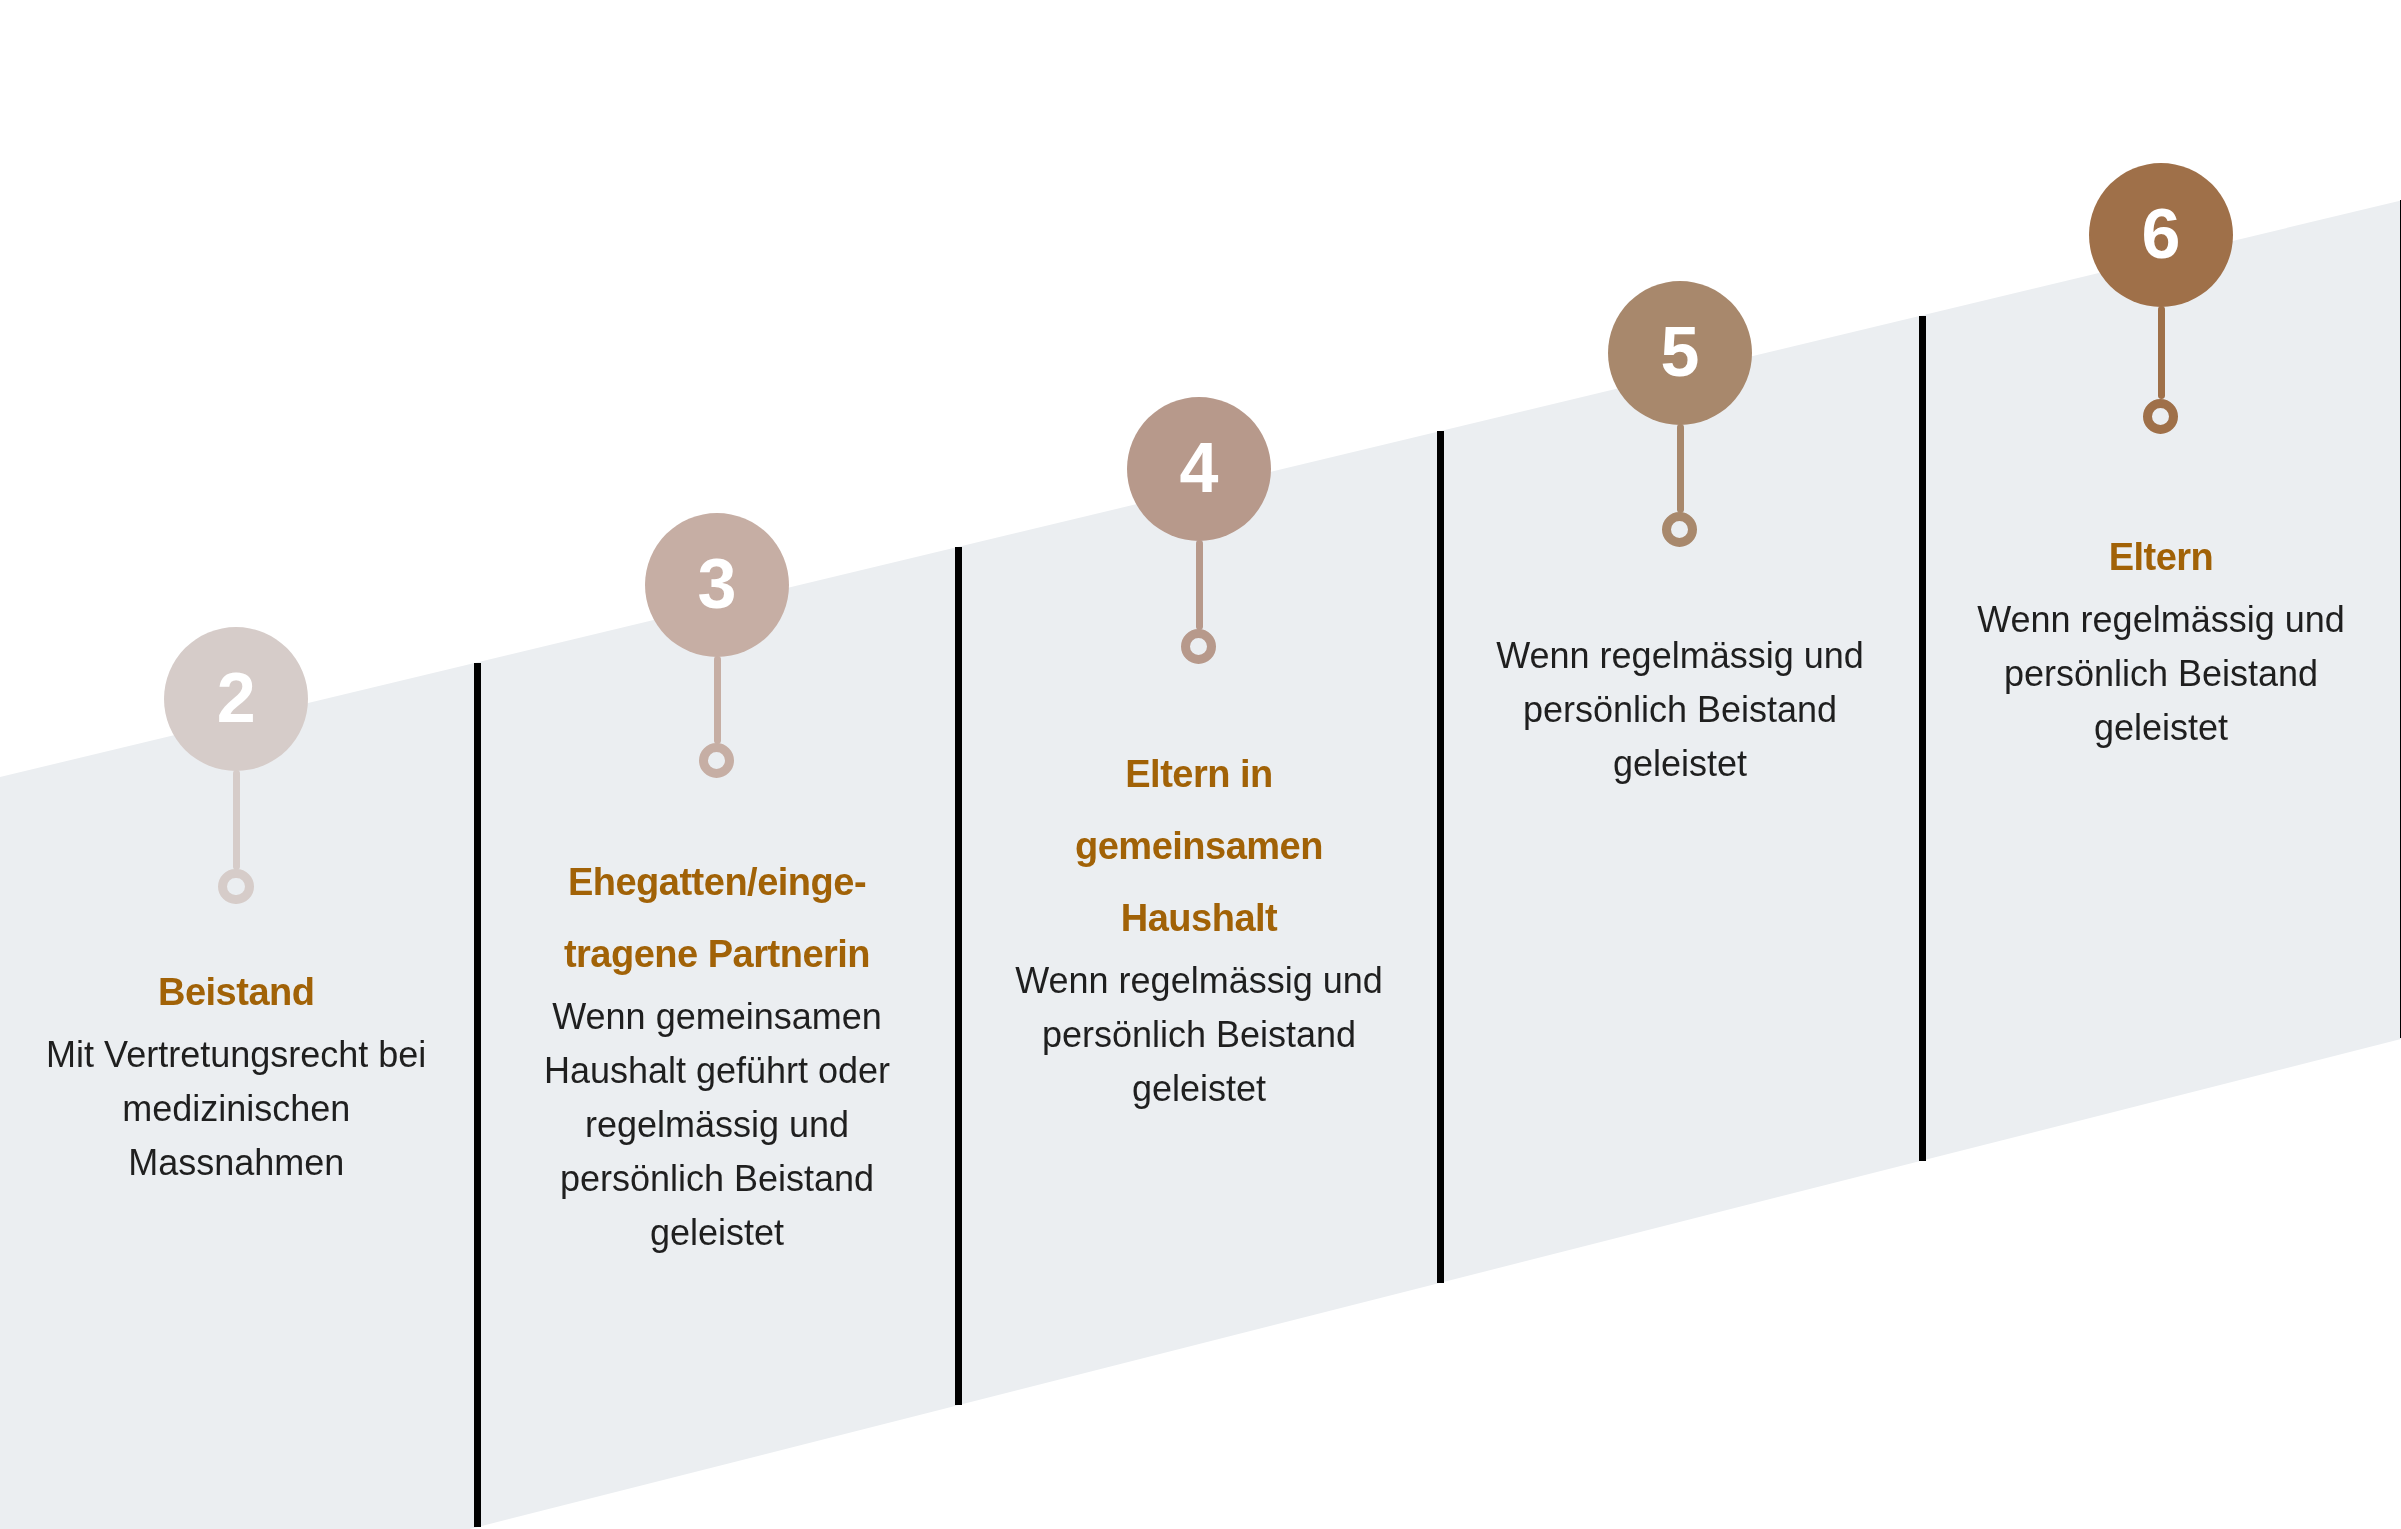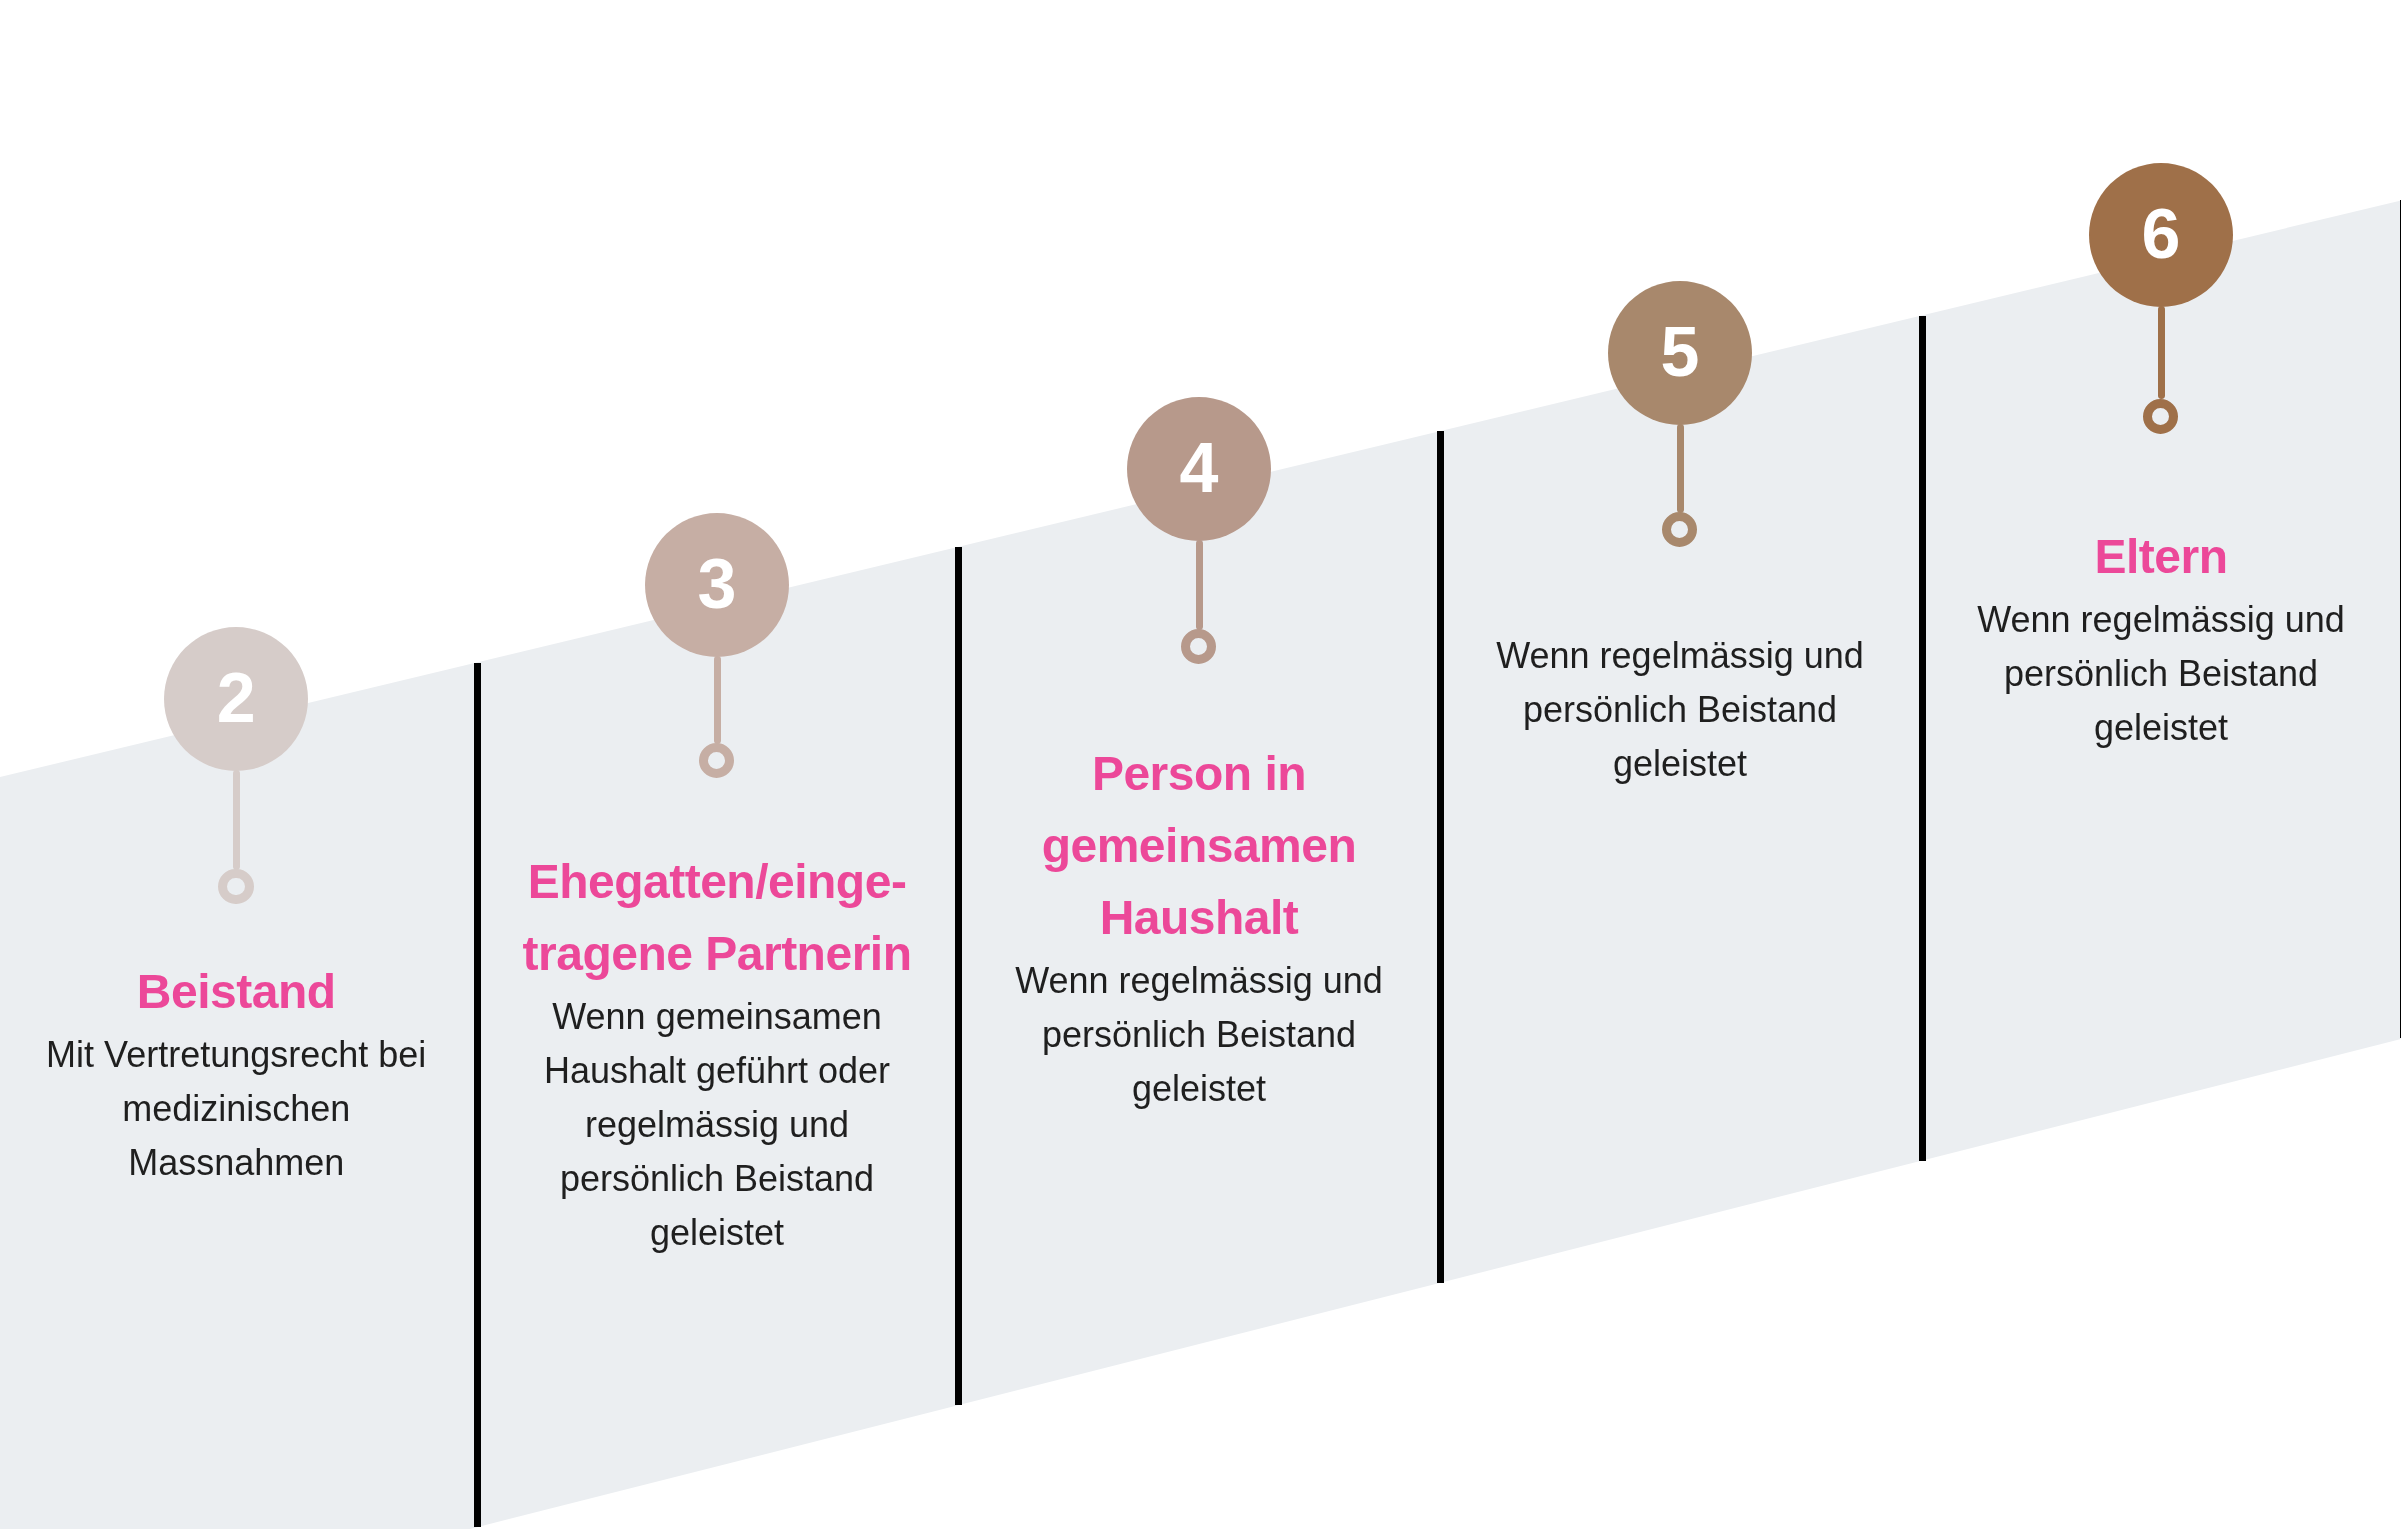--- a/index.html
+++ b/index.html
@@ -78,25 +78,25 @@
   .seg3 .circle { top: 281px;  } .seg3 .stem { top: 424px;  height: 89px; } .seg3 .ring { top: 512px; } .seg3 .text { top: 629px; }
   .seg4 .circle { top: 163px;  } .seg4 .stem { top: 306px;  height: 93px; } .seg4 .ring { top: 399px;  } .seg4 .text { top: 521px; }
 
   .text {
     position: absolute;
     left: 0;
     width: 480px;
     text-align: center;
   }
   .title {
-    font-size: 48px;
+    font-size: 38px;
     font-weight: 700;
     line-height: 72px;
     letter-spacing: -0.5px;
-    color: #ec4899;
+    color: #a16207;
     white-space: pre-line;
   }
   .desc {
     font-size: 36px;
     font-weight: 400;
     line-height: 54px;
     color: #1f1f1f;
     white-space: pre-line;
   }
 </style>
@@ -143,21 +143,21 @@
     </div>
   </div>
 
   <div class="segment seg2" style="--c: #b7998b;">
     <div class="circle">
         <span class="num">4</span>
       </div>
     <div class="stem"></div>
     <div class="ring"></div>
     <div class="text">
-      <div class="title">Person in
+      <div class="title">Eltern in
 gemeinsamen
 Haushalt</div>
       <div class="desc">Wenn regelmässig und
 persönlich Beistand
 geleistet</div>
     </div>
   </div>
 
   <div class="segment seg3" style="--c: #a8886c;">
     <div class="circle">

